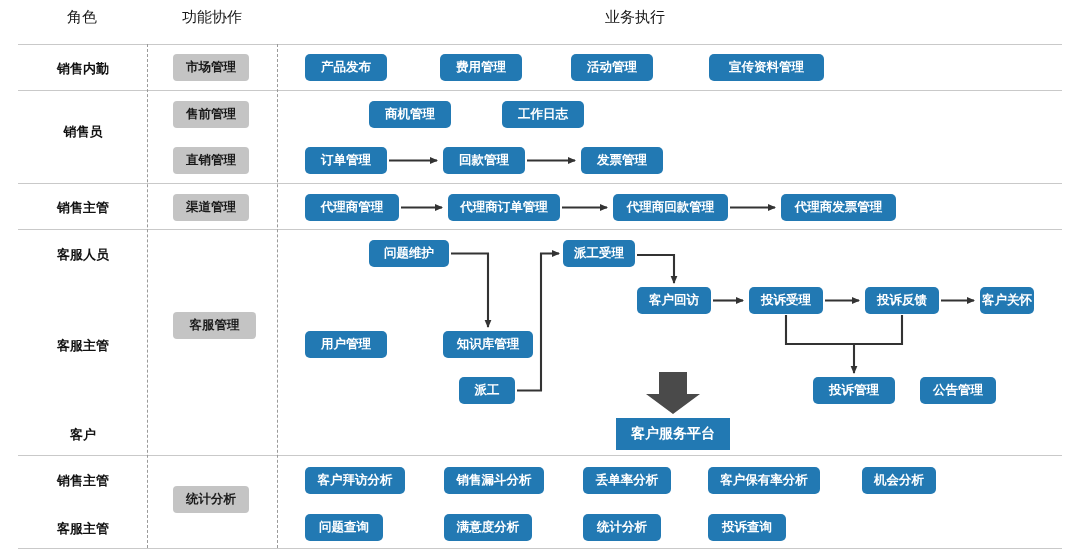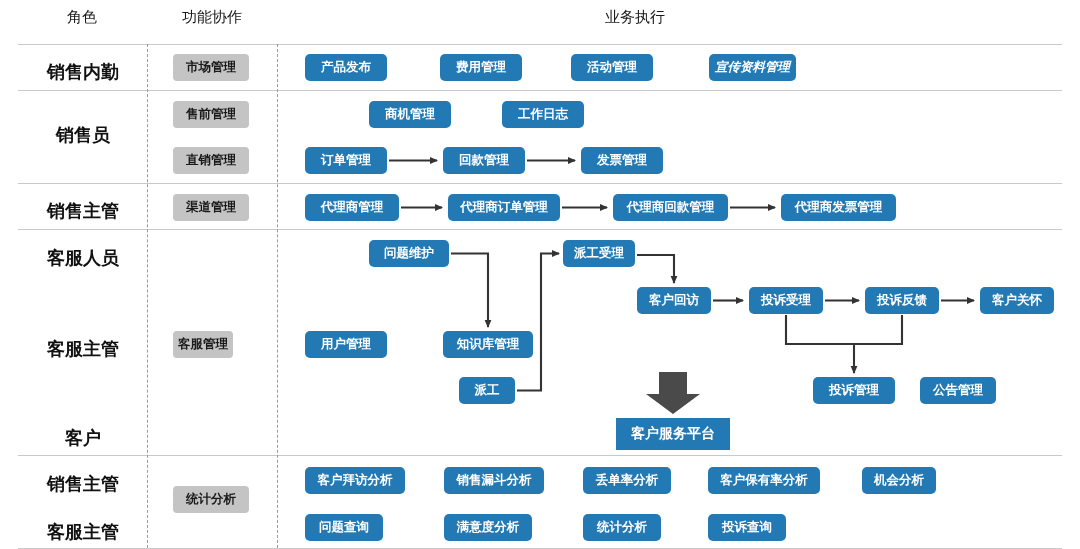--- a/index.html
+++ b/index.html
@@ -14,21 +14,21 @@
   .vdash{position:absolute;width:0;border-left:1px dashed #9a9a9a;}
 
   
   .colhead{
     position:absolute;font-size:15px;color:#1a1a1a;
     text-align:center;white-space:nowrap;
   }
 
   
   .role{
-    position:absolute;font-size:18px;font-weight:bold;color:#111;
+    position:absolute;font-size:13px;font-weight:bold;color:#111;
     text-align:center;white-space:nowrap;
   }
 
   
   .chip{
     position:absolute;background:#c4c4c4;color:#1a1a1a;
     font-size:12.5px;font-weight:bold;
     border-radius:4px;
     display:flex;align-items:center;justify-content:center;
     white-space:nowrap;height:27px;
@@ -75,45 +75,45 @@
   <div class="role" style="left:22px;top:246px;width:122px;">客服人员</div>
   <div class="role" style="left:22px;top:337px;width:122px;">客服主管</div>
   <div class="role" style="left:22px;top:426px;width:122px;">客户</div>
   <div class="role" style="left:22px;top:472px;width:122px;">销售主管</div>
   <div class="role" style="left:22px;top:520px;width:122px;">客服主管</div>
 
   <div class="chip" style="left:173px;top:54px;width:76px;">市场管理</div>
   <div class="chip" style="left:173px;top:101px;width:76px;">售前管理</div>
   <div class="chip" style="left:173px;top:147px;width:76px;">直销管理</div>
   <div class="chip" style="left:173px;top:194px;width:76px;">渠道管理</div>
-  <div class="chip" style="left:173px;top:331px;width:60px;">客服管理</div>
+  <div class="chip" style="left:173px;top:312px;width:83px;">客服管理</div>
   <div class="chip" style="left:173px;top:486px;width:76px;">统计分析</div>
 
   <div class="box" style="left:305px;top:54px;width:82px;">产品发布</div>
   <div class="box" style="left:440px;top:54px;width:82px;">费用管理</div>
   <div class="box" style="left:571px;top:54px;width:82px;">活动管理</div>
-  <div class="box" style="left:709px;top:54px;width:87px;font-style:italic;">宣传资料管理</div>
+  <div class="box" style="left:709px;top:54px;width:115px;">宣传资料管理</div>
 
   <div class="box" style="left:369px;top:101px;width:82px;">商机管理</div>
   <div class="box" style="left:502px;top:101px;width:82px;">工作日志</div>
   <div class="box" style="left:305px;top:147px;width:82px;">订单管理</div>
   <div class="box" style="left:443px;top:147px;width:82px;text-align:center;">回款管理</div>
   <div class="box" style="left:581px;top:147px;width:82px;">发票管理</div>
 
   <div class="box" style="left:305px;top:194px;width:94px;">代理商管理</div>
   <div class="box" style="left:448px;top:194px;width:112px;">代理商订单管理</div>
   <div class="box" style="left:613px;top:194px;width:115px;">代理商回款管理</div>
   <div class="box" style="left:781px;top:194px;width:115px;">代理商发票管理</div>
 
   <div class="box" style="left:369px;top:240px;width:80px;">问题维护</div>
   <div class="box" style="left:563px;top:240px;width:72px;">派工受理</div>
   <div class="box" style="left:637px;top:287px;width:74px;">客户回访</div>
   <div class="box" style="left:749px;top:287px;width:74px;">投诉受理</div>
   <div class="box" style="left:865px;top:287px;width:74px;">投诉反馈</div>
-  <div class="box" style="left:980px;top:287px;width:74px;">客户关怀</div>
+  <div class="box" style="left:980px;top:287px;width:54px;">客户关怀</div>
   <div class="box" style="left:305px;top:331px;width:82px;">用户管理</div>
   <div class="box" style="left:443px;top:331px;width:90px;">知识库管理</div>
   <div class="box" style="left:459px;top:377px;width:56px;">派工</div>
   <div class="box" style="left:813px;top:377px;width:82px;">投诉管理</div>
   <div class="box" style="left:920px;top:377px;width:76px;">公告管理</div>
   <div class="box platform" style="left:616px;top:418px;width:114px;text-align:center;">客户服务平台</div>
 
   <div class="box" style="left:444px;top:467px;width:100px;">销售漏斗分析</div>
   <div class="box" style="left:305px;top:467px;width:100px;">客户拜访分析</div>
   <div class="box" style="left:583px;top:467px;width:88px;">丢单率分析</div>

